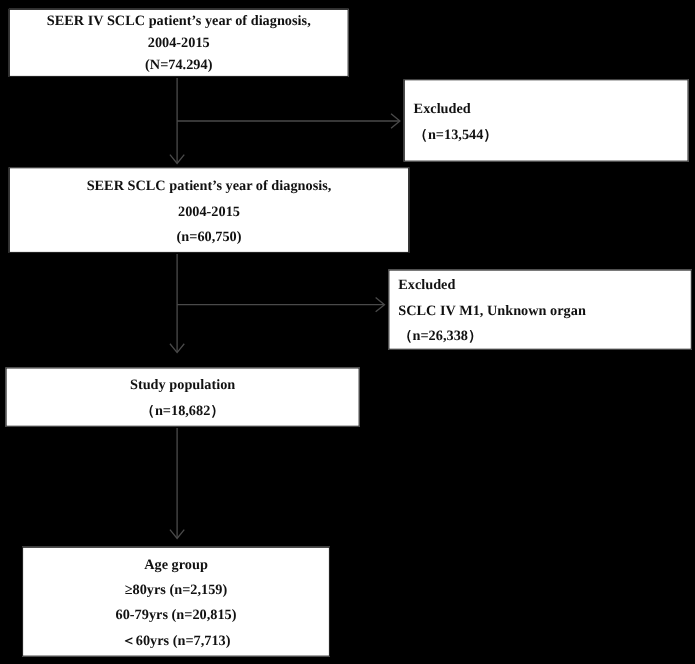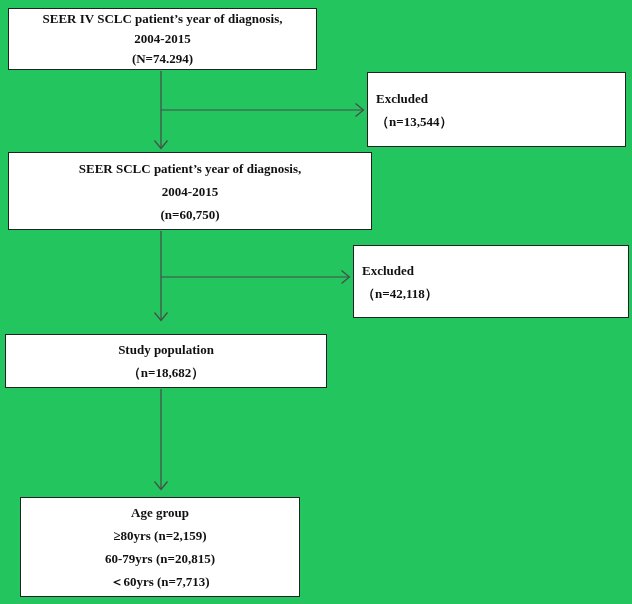--- a/index.html
+++ b/index.html
@@ -1,20 +1,20 @@
 <!DOCTYPE html>
 <html><head>
 <meta charset="utf-8">
 <style>
   html, body { margin: 0; padding: 0; background: #ffffff; }
   .canvas {
     position: relative;
     width: 632px;
     height: 604px;
-    background: #22c55e;
+    background: #000000;
     font-family: "Liberation Serif", "DejaVu Serif", serif;
     overflow: hidden;
   }
   .connectors {
     position: absolute;
     left: 0; top: 0;
     width: 632px; height: 604px;
     pointer-events: none;
   }
   .node {
@@ -82,21 +82,22 @@
   </div>
 
   <div class="node center lh23" style="left:8px; top:152px; width:364px; height:78px;">
     <div class="line">SEER SCLC patient’s year of diagnosis,</div>
     <div class="line">2004-2015</div>
     <div class="line">(n=60,750)</div>
   </div>
 
   <div class="node left lh23" style="left:353px; top:245px; width:276px; height:73px;">
     <div class="line">Excluded</div>
-    <div class="line">（n=42,118）</div>
+    <div class="line">SCLC IV M1, Unknown organ</div>
+    <div class="line">（n=26,338）</div>
   </div>
 
   <div class="node center lh23" style="left:5px; top:334px; width:322px; height:54px;">
     <div class="line">Study population</div>
     <div class="line">（n=18,682）</div>
   </div>
 
   <div class="node center lh23" style="left:20px; top:497px; width:280px; height:100px;">
     <div class="line">Age group</div>
     <div class="line">≥80yrs (n=2,159)</div>

